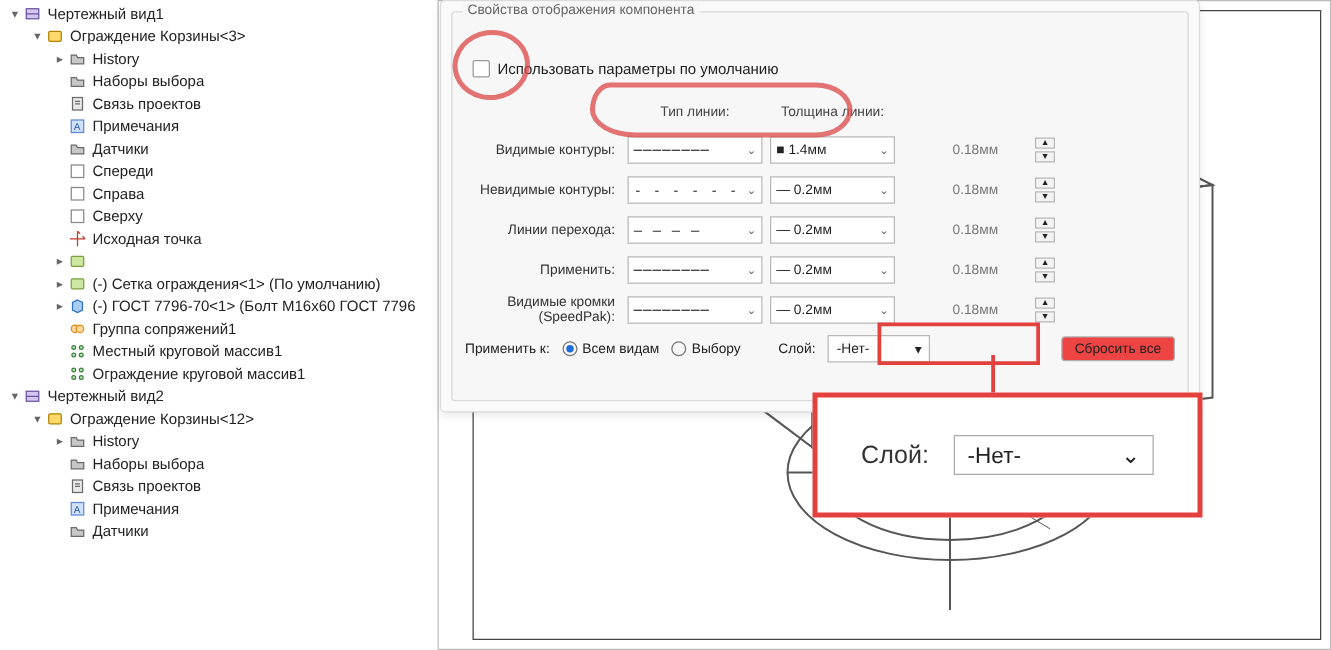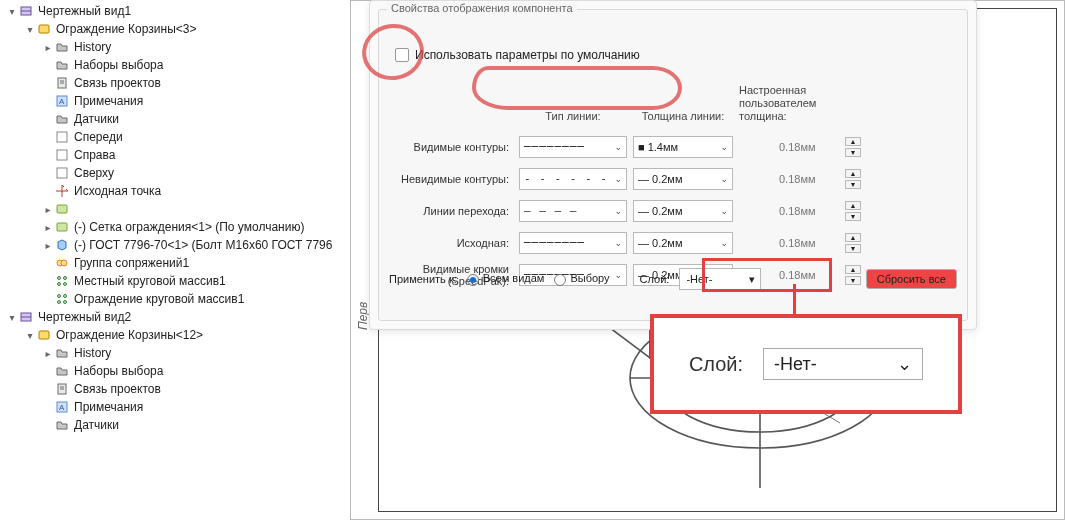--- a/index.html
+++ b/index.html
@@ -32,21 +32,21 @@
   
   .canvas { position: absolute; left: 350px; top: 0; width: 715px; height: 520px; background: #ffffff; }
   .frame-outer { position: absolute; inset: 0; border: 1px solid #bbb; }
   .frame-inner { position: absolute; left: 28px; top: 8px; right: 8px; bottom: 8px; border: 1px solid #444; }
   .vlabel { position: absolute; left: 6px; top: 330px; transform: rotate(-90deg); transform-origin: left top; color: #666; font-style: italic; font-size: 12px; }
 
   
   .drawing-svg { position: absolute; left: 60px; top: 28px; }
 
   
-  .panel { position: absolute; left: 369px; top: 0; width: 608px; height: 330px; background: #fafafa; border: 1px solid #dcdcdc; border-radius: 4px; box-shadow: 0 2px 8px rgba(0,0,0,0.1); }
+  .panel { position: absolute; left: 352px; top: 0; width: 608px; height: 330px; background: #fafafa; border: 1px solid #dcdcdc; border-radius: 4px; box-shadow: 0 2px 8px rgba(0,0,0,0.1); }
   .group { position: absolute; left: 8px; top: 8px; right: 8px; bottom: 8px; border: 1px solid #d8d8d8; border-radius: 3px; background: #f7f7f7; }
   .legend { position: absolute; left: 8px; top: -8px; background: #f7f7f7; padding: 0 4px; color: #666; font-size: 11px; }
 
   .chk-row { position: absolute; left: 16px; top: 38px; display: flex; align-items: flex-start; gap: 6px; }
   .chk { width: 14px; height: 14px; border: 1px solid #999; border-radius: 2px; background: #fff; }
 
   .grid { position: absolute; left: 8px; top: 74px; right: 8px; }
   .head-row { display: grid; grid-template-columns: 126px 108px 100px 100px 54px; align-items: end; column-gap: 6px; font-size: 11px; color: #444; }
   .head-cell { text-align: center; line-height: 1.2; padding-bottom: 4px; }
   .head-cell.right { text-align: left; }
@@ -346,21 +346,20 @@
     <div class="chk-row">
       <div class="chk"></div>
       <span>Использовать параметры по умолчанию</span>
     </div>
 
     <div class="grid">
       <div class="head-row">
         <div></div>
         <div class="head-cell">Тип линии:</div>
         <div class="head-cell">Толщина линии:</div>
-        <div class="head-cell right">Настроенная пользователем толщина:</div>
         <div></div>
       </div>
       <div id="rows-host">
           <div class="row">
             <div class="lab">Видимые контуры:</div>
             <div class="combo">
               <span class="ct linetype">────────</span>
               <span class="arrow">⌄</span>
             </div>
             <div class="combo">
@@ -399,21 +398,21 @@
               <span class="ct">— 0.2мм</span>
               <span class="arrow">⌄</span>
             </div>
             <div class="readout">0.18мм</div>
             <div class="spin">
               <div class="btn">▲</div>
               <div class="btn">▼</div>
             </div>
           </div>
           <div class="row">
-            <div class="lab">Исходная:</div>
+            <div class="lab">Применить:</div>
             <div class="combo">
               <span class="ct linetype">────────</span>
               <span class="arrow">⌄</span>
             </div>
             <div class="combo">
               <span class="ct">— 0.2мм</span>
               <span class="arrow">⌄</span>
             </div>
             <div class="readout">0.18мм</div>
             <div class="spin">

